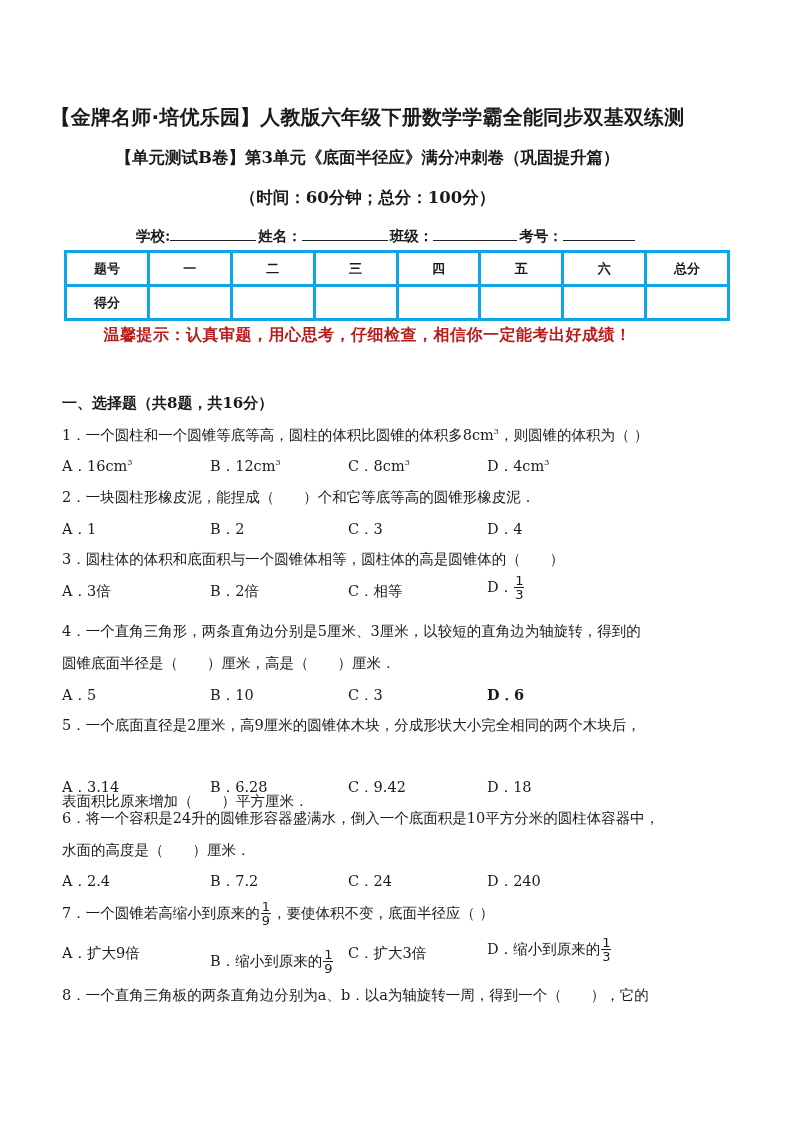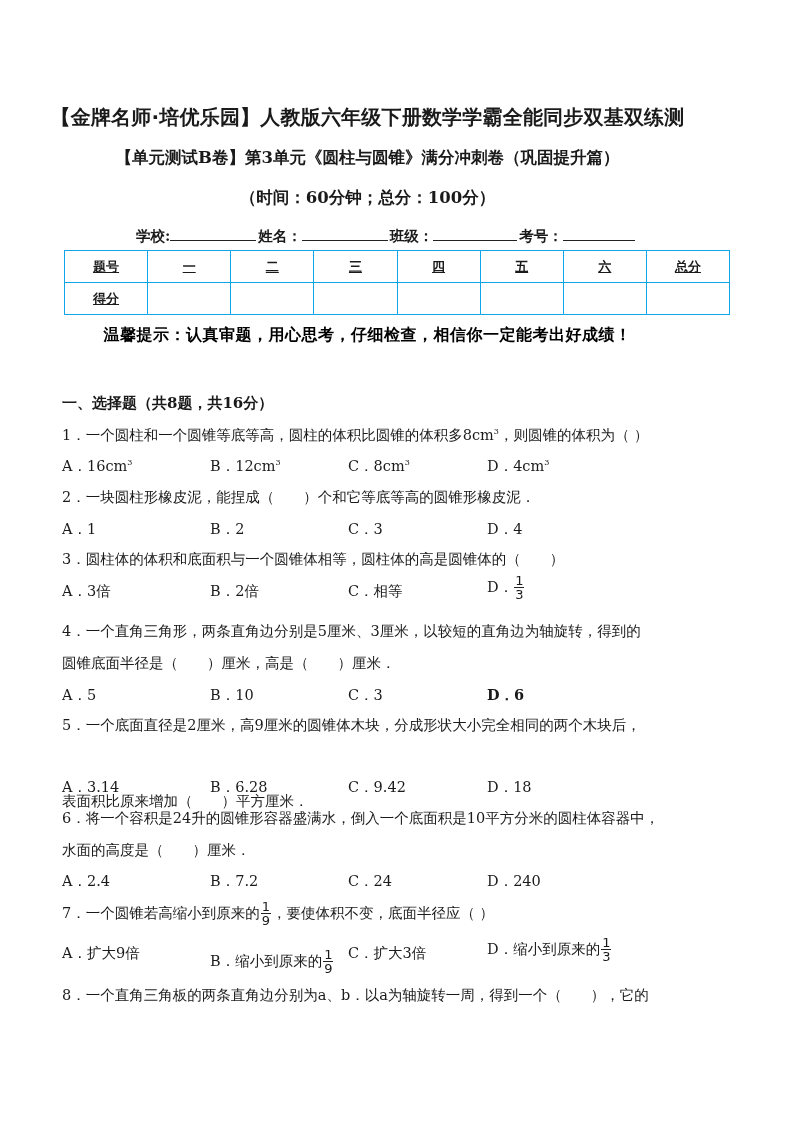--- a/index.html
+++ b/index.html
@@ -56,32 +56,31 @@
       position: absolute;
       left: 64px;
       top: 250px;
       width: 666px;
       border-collapse: collapse;
       font-family: "DejaVu Sans", "Liberation Sans", sans-serif;
       font-size: 13px;
       font-weight: bold;
     }
     table.score td {
-      border: 1px solid #0ea5e9;
+      border: 3px solid #0ea5e9;
       height: 31px;
       text-align: center;
       padding: 0;
       width: 83px;
-      text-decoration: underline;
     }
     .tip {
       top: 325px;
       font-size: 16px;
       font-weight: bold;
-      color: #000000;
+      color: #b91c1c;
       letter-spacing: 0.5px;
     }
     .section {
       top: 394px;
       left: 62px;
       font-size: 15px;
       font-weight: bold;
     }
     .q {
       left: 62px;
@@ -107,21 +106,21 @@
     .frac .den {
       display: block;
       padding: 0 1px;
     }
     sup.unit { font-size: 8px; vertical-align: 6px; }
   </style>
 </head>
 <body>
 
 <div class="abs center title1">【金牌名师·培优乐园】人教版六年级下册数学学霸全能同步双基双练测</div>
-<div class="abs center title2">【单元测试B卷】第3单元《圆柱与圆锥》满分冲刺卷（巩固提升篇）</div>
+<div class="abs center title2">【单元测试B卷】第3单元《底面半径应》满分冲刺卷（巩固提升篇）</div>
 <div class="abs center title3">（时间：60分钟；总分：100分）</div>
 
 <div class="abs info-line">
   <span>学校:</span><span class="blank w86"></span><span>姓名：</span><span class="blank w86"></span><span>班级：</span><span class="blank w84"></span><span>考号：</span><span class="blank w72"></span>
 </div>
 
 <table class="score">
   <tbody>
       <tr>
     <td>题号</td>

